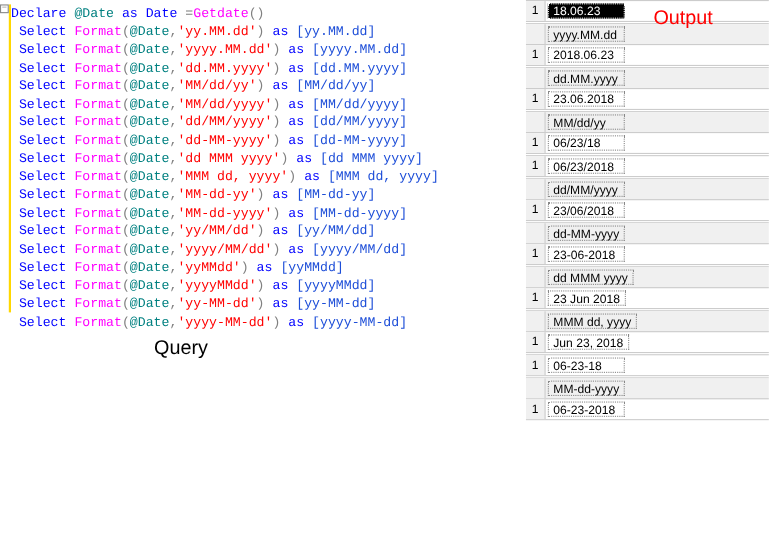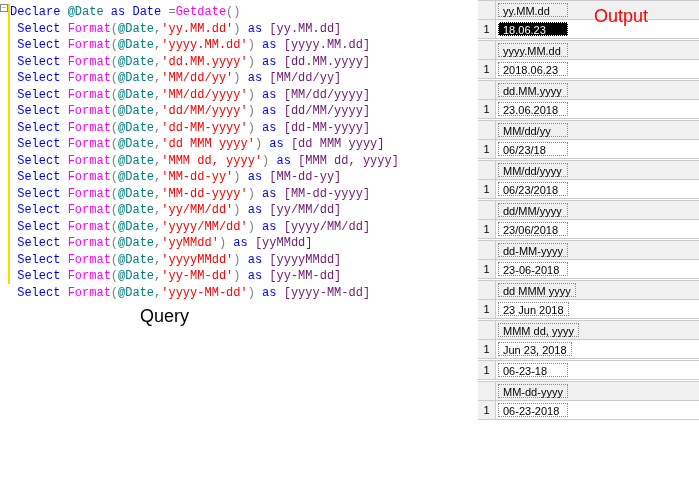--- a/index.html
+++ b/index.html
@@ -46,21 +46,21 @@
   .code {
     margin-left: 10px;
     line-height: 16.5px;
     white-space: pre;
   }
   .kw   { color: #0000FF; }
   .func { color: #FF00FF; }
   .var  { color: #008080; text-align: right; }
   .str  { color: #FF0000; }
   .gray { color: #808080; }
-  .ident{ color: #701a75; }
+  .ident{ color: #1d4ed8; }
   .op   { color: #808080; }
   .yellow-bar {
     position: absolute;
     left: 8px;
     top: 4px;
     width: 2px;
     height: 280px;
     background: #FFD700;
   }
   .query-label {
@@ -163,24 +163,20 @@
  <span class="kw">Select</span> <span class="func">Format</span><span class="gray">(</span><span class="var">@Date</span><span class="gray">,</span><span class="str">'yyMMdd'</span><span class="gray">)</span> <span class="kw">as</span> <span class="ident">[yyMMdd]</span>
  <span class="kw">Select</span> <span class="func">Format</span><span class="gray">(</span><span class="var">@Date</span><span class="gray">,</span><span class="str">'yyyyMMdd'</span><span class="gray">)</span> <span class="kw">as</span> <span class="ident">[yyyyMMdd]</span>
  <span class="kw">Select</span> <span class="func">Format</span><span class="gray">(</span><span class="var">@Date</span><span class="gray">,</span><span class="str">'yy-MM-dd'</span><span class="gray">)</span> <span class="kw">as</span> <span class="ident">[yy-MM-dd]</span>
  <span class="kw">Select</span> <span class="func">Format</span><span class="gray">(</span><span class="var">@Date</span><span class="gray">,</span><span class="str">'yyyy-MM-dd'</span><span class="gray">)</span> <span class="kw">as</span> <span class="ident">[yyyy-MM-dd]</span>
 </div>
     <div class="query-label">Query</div>
   </div>
   <div class="right-pane">
     <div id="results-container">
         <div class="result-block">
-          <div class="result-row header-row">
-            <div class="row-gutter"></div>
-            <div class="cell">yy.MM.dd</div>
-          </div>
           <div class="result-row data-row selected">
             <div class="row-gutter">1</div>
             <div class="cell">18.06.23</div>
           </div>
         </div>
         <div class="result-block">
           <div class="result-row header-row">
             <div class="row-gutter"></div>
             <div class="cell">yyyy.MM.dd</div>
           </div>
@@ -203,24 +199,20 @@
           <div class="result-row header-row">
             <div class="row-gutter"></div>
             <div class="cell">MM/dd/yy</div>
           </div>
           <div class="result-row data-row">
             <div class="row-gutter">1</div>
             <div class="cell">06/23/18</div>
           </div>
         </div>
         <div class="result-block">
-          <div class="result-row header-row">
-            <div class="row-gutter"></div>
-            <div class="cell">MM/dd/yyyy</div>
-          </div>
           <div class="result-row data-row">
             <div class="row-gutter">1</div>
             <div class="cell">06/23/2018</div>
           </div>
         </div>
         <div class="result-block">
           <div class="result-row header-row">
             <div class="row-gutter"></div>
             <div class="cell">dd/MM/yyyy</div>
           </div>

